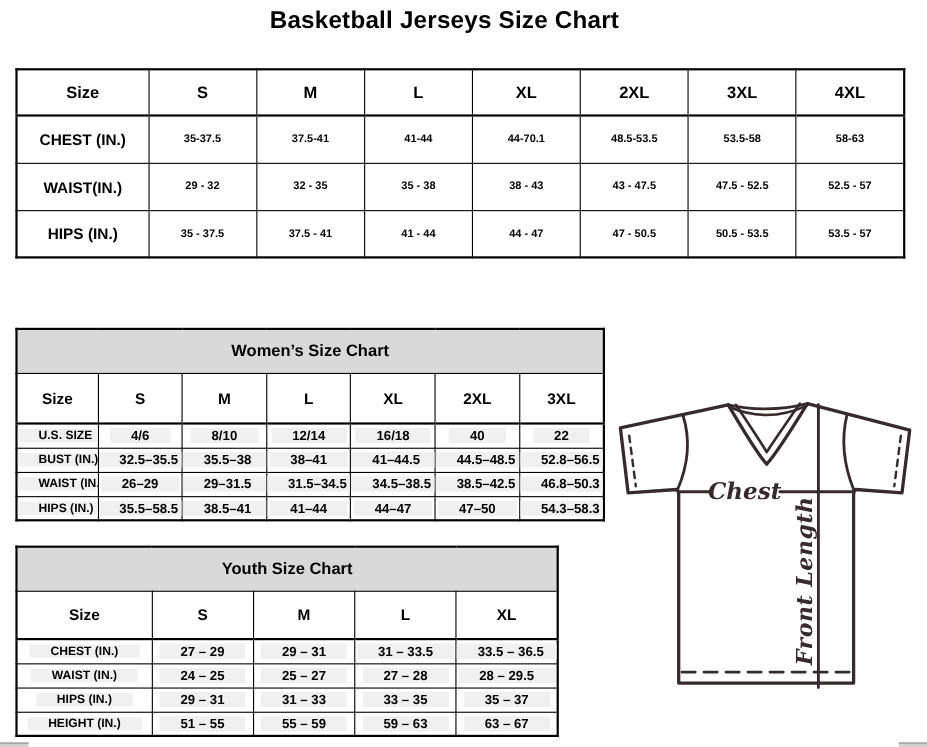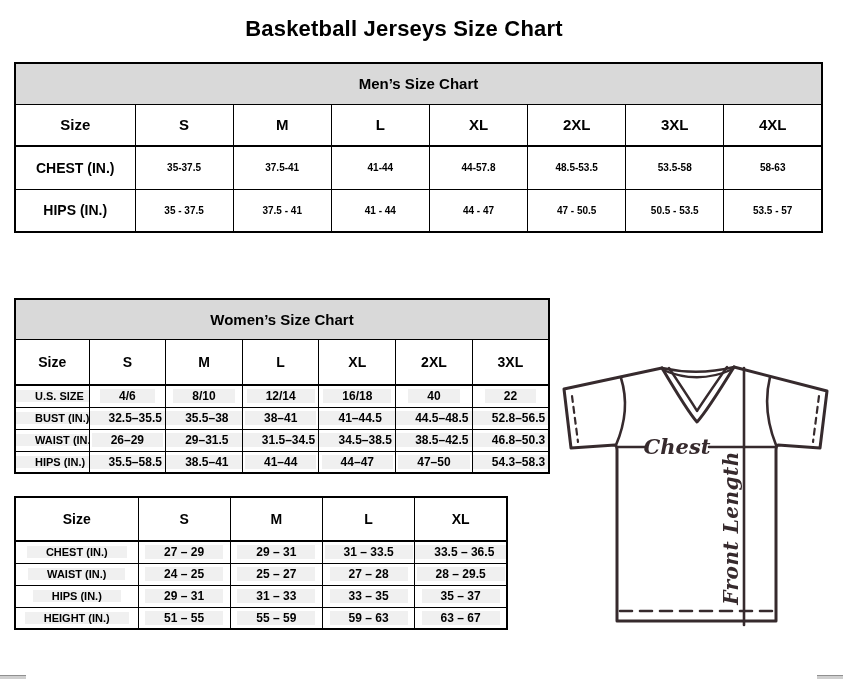--- a/index.html
+++ b/index.html
@@ -14,21 +14,21 @@
   html,body{width:843px;height:679px;}
   body{
     position:relative;
     background:#ffffff;
     font-family:"Liberation Sans", sans-serif;
     color:var(--ink);
     overflow:hidden;
   }
   .page-title{
     position:absolute;
-    left:0; top:16px; width:808px;
+    left:0; top:5px; width:808px;
     text-align:center;
     font-size:22px;
     font-weight:bold;
     letter-spacing:0.2px;
   }
   .tbl-wrap{position:absolute;}
   .tbl-wrap.mens{left:14px;top:62px;width:809px;}
   .tbl-wrap.womens{left:14px;top:298px;width:536px;}
   .tbl-wrap.youth{left:14px;top:496px;width:494px;}
   table.sizing-table{
@@ -103,42 +103,49 @@
         <col style="width: 120px;">
         <col>
         <col>
         <col>
         <col>
         <col>
         <col>
         <col>
       </colgroup>
       <tbody>
-        <tr class="bar-row">
-          <th class="bar" colspan="8">Men’s Size Chart</th>
-        </tr>
         <tr class="size-row">
           <td>Size</td>
           <td>S</td>
           <td>M</td>
           <td>L</td>
           <td>XL</td>
           <td>2XL</td>
           <td>3XL</td>
           <td>4XL</td>
         </tr>
         <tr class="data-row">
           <td class="lbl">CHEST (IN.)</td>
           <td>35-37.5</td>
           <td>37.5-41</td>
           <td>41-44</td>
-          <td>44-57.8</td>
+          <td>44-70.1</td>
           <td>48.5-53.5</td>
           <td>53.5-58</td>
           <td>58-63</td>
+        </tr>
+        <tr class="data-row">
+          <td class="lbl">WAIST(IN.)</td>
+          <td>29 - 32</td>
+          <td>32 - 35</td>
+          <td>35 - 38</td>
+          <td>38 - 43</td>
+          <td>43 - 47.5</td>
+          <td>47.5 - 52.5</td>
+          <td>52.5 - 57</td>
         </tr>
         <tr class="data-row">
           <td class="lbl">HIPS (IN.)</td>
           <td>35 - 37.5</td>
           <td>37.5 - 41</td>
           <td>41 - 44</td>
           <td>44 - 47</td>
           <td>47 - 50.5</td>
           <td>50.5 - 53.5</td>
           <td>53.5 - 57</td>
@@ -212,20 +219,23 @@
 <div class="tbl-wrap youth">
     <table class="sizing-table">
       <colgroup>
         <col style="width: 123px;">
         <col>
         <col>
         <col>
         <col>
       </colgroup>
       <tbody>
+        <tr class="bar-row">
+          <th class="bar" colspan="5">Youth Size Chart</th>
+        </tr>
         <tr class="size-row">
           <td>Size</td>
           <td>S</td>
           <td>M</td>
           <td>L</td>
           <td>XL</td>
         </tr>
         <tr class="data-row">
           <td class="lbl"><span class="hl">CHEST (IN.)</span></td>
           <td><span class="hl">27 – 29</span></td>

